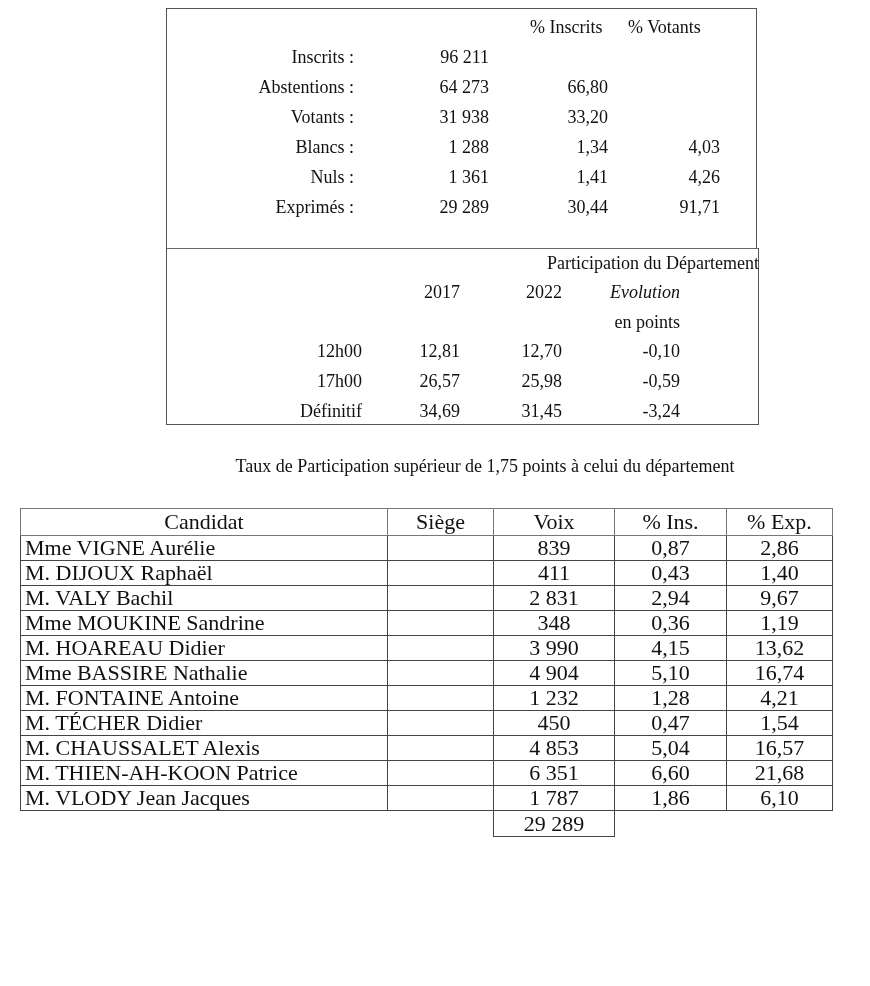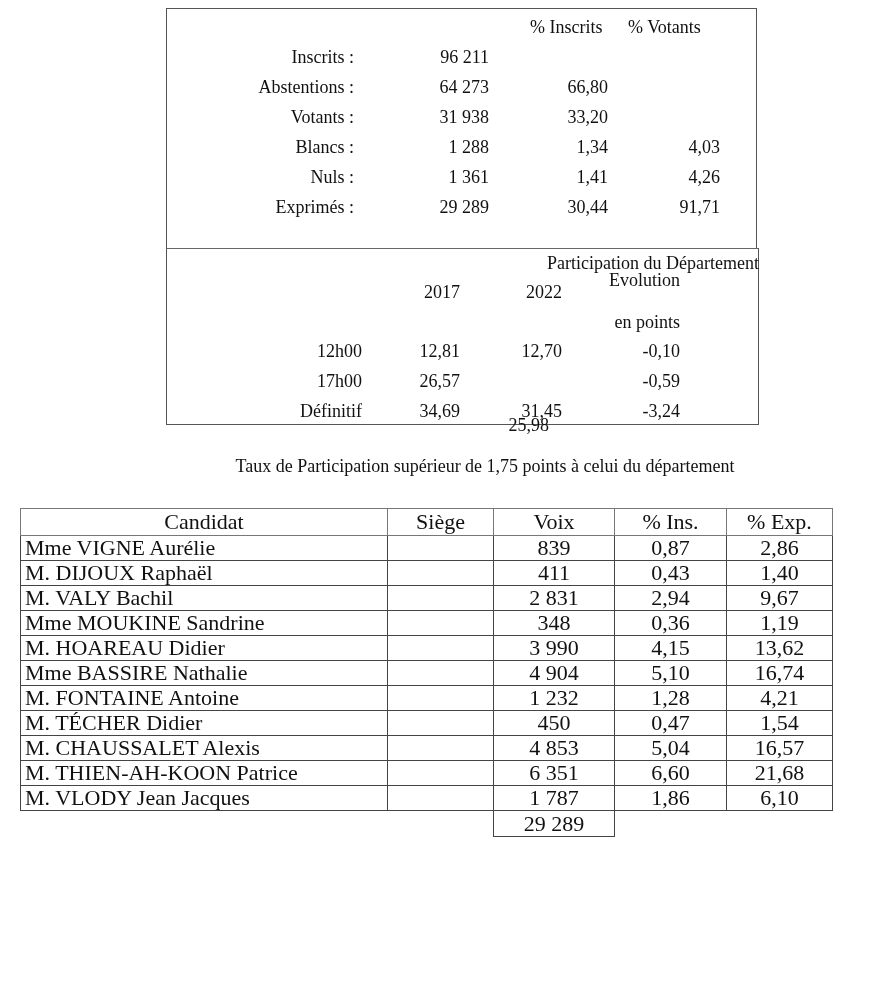--- a/index.html
+++ b/index.html
@@ -61,31 +61,31 @@
     <div class="t r" style="left: 200px; width: 154px; top: 197px;">Exprimés :</div>
     <div class="t r" style="left: 400px; width: 89px; top: 197px;">29 289</div>
     <div class="t r" style="left: 540px; width: 68px; top: 197px;">30,44</div>
     <div class="t r" style="left: 650px; width: 70px; top: 197px;">91,71</div>
   </div>
 
 <div class="box" id="participation-box"></div>
 <div class="t c" style="left:166px; width:593px; top:253px;">Participation du Département</div>
 <div class="t c" style="left:380px; width:80px; top:282px;">2017</div>
 <div class="t c" style="left:482px; width:80px; top:282px;">2022</div>
-<div class="t c" style="left:576px; width:104px; top:270px;">Evolution</div>
+<div class="t c" style="left:576px; width:104px; top:282px;font-style:italic;">Evolution</div>
 <div class="t c" style="left:576px; width:104px; top:312px;">en points</div>
 
 <div id="participation-rows">
     <div class="t c" style="left: 262px; width: 100px; top: 341px;">12h00</div>
     <div class="t c" style="left: 380px; width: 80px; top: 341px;">12,81</div>
     <div class="t c" style="left: 482px; width: 80px; top: 341px;">12,70</div>
     <div class="t c" style="left: 576px; width: 104px; top: 341px;">-0,10</div>
     <div class="t c" style="left: 262px; width: 100px; top: 371px;">17h00</div>
     <div class="t c" style="left: 380px; width: 80px; top: 371px;">26,57</div>
-    <div class="t c" style="left: 469px; width: 80px; top: 371px; margin-top: 44px;">25,98</div>
+    <div class="t c" style="left: 482px; width: 80px; top: 371px;">25,98</div>
     <div class="t c" style="left: 576px; width: 104px; top: 371px;">-0,59</div>
     <div class="t c" style="left: 262px; width: 100px; top: 401px;">Définitif</div>
     <div class="t c" style="left: 380px; width: 80px; top: 401px;">34,69</div>
     <div class="t c" style="left: 482px; width: 80px; top: 401px;">31,45</div>
     <div class="t c" style="left: 576px; width: 104px; top: 401px;">-3,24</div>
   </div>
 
 <div id="note">Taux de Participation supérieur de 1,75 points à celui du département</div>
 
 <table id="candidates">

